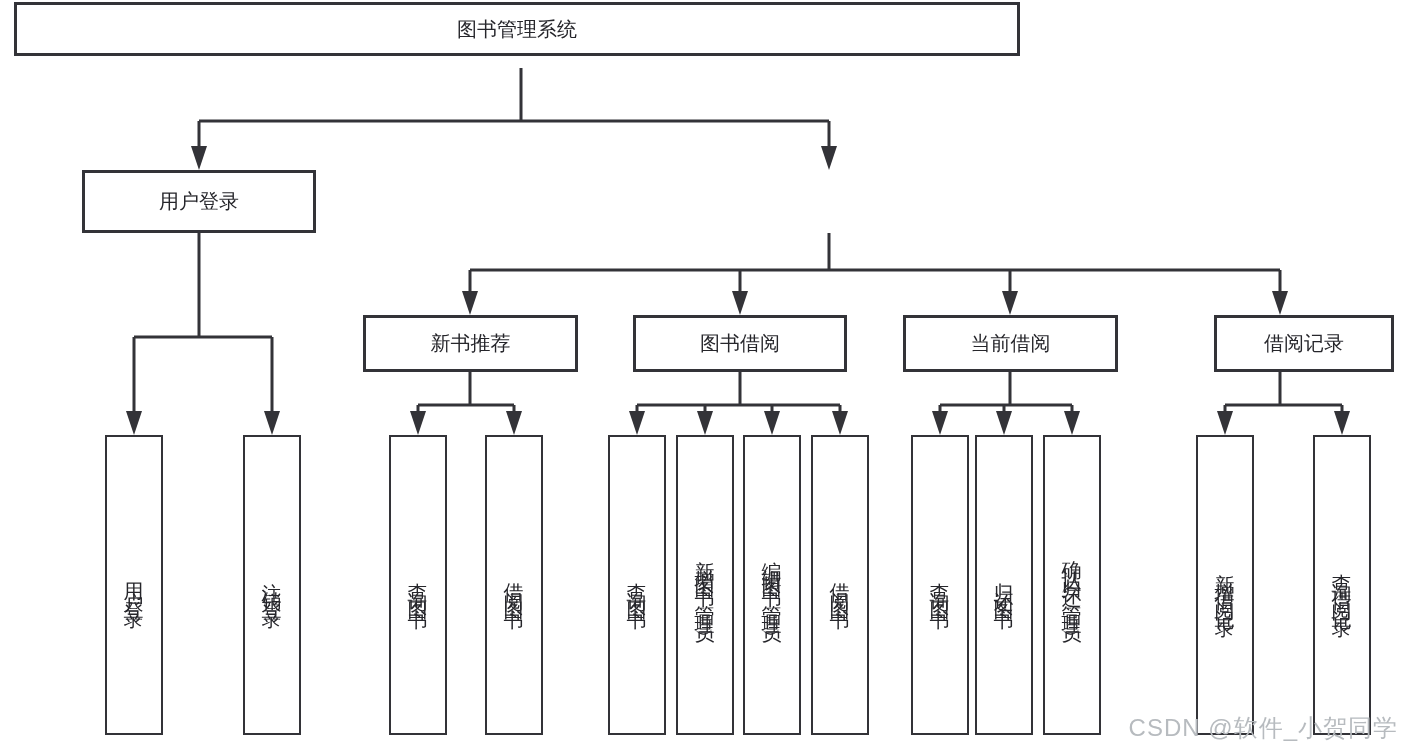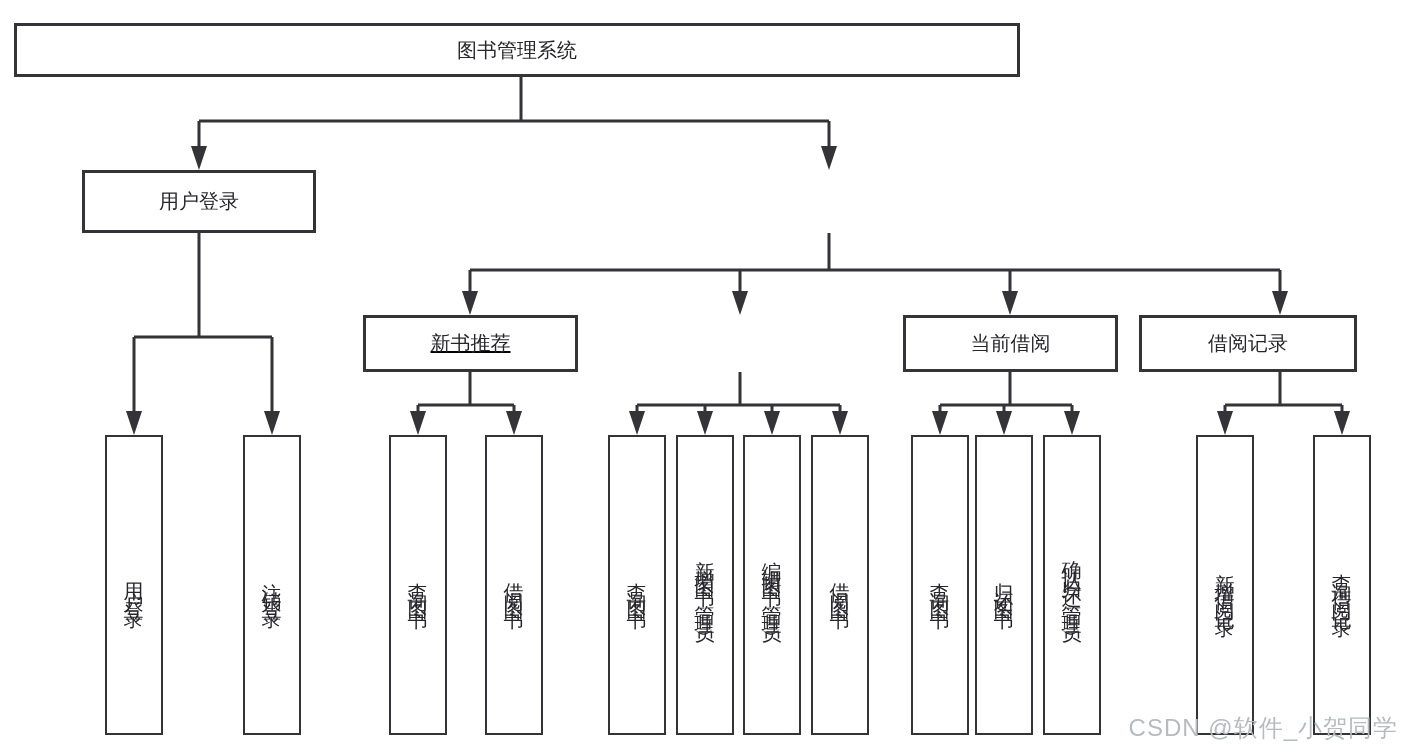--- a/index.html
+++ b/index.html
@@ -31,21 +31,21 @@
   }
   .node {
     position: absolute;
     box-sizing: border-box;
     border: 3px solid var(--line, #333338);
     background: #ffffff;
     display: flex;
     align-items: center;
     justify-content: center;
   }
-  .root { left: 14px; top: 23px; width: 1006px; height: 54px; text-align: right; }
+  .root { left: 14px; top: 2px; width: 1006px; height: 54px; text-align: right; }
   .l2   { top: 170px; height: 63px; }
   .l3   { top: 315px; height: 57px; }
   .leaf { top: 435px; width: 58px; height: 300px; border-width: 2.5px; }
   .lbl {
     font-size: 20px;
     color: var(--text, #26262b);
     white-space: nowrap;
   }
   .vlbl {
     writing-mode: vertical-rl;
@@ -110,27 +110,30 @@
   </svg>
 
   <div class="node root">
     <span class="lbl">图书管理系统</span>
   </div>
 
   <div class="node l2" style="left:82px; width:234px;">
     <span class="lbl">用户登录</span>
   </div>
 
-  <div class="node l3" style="left:363px; width:215px;text-decoration:underline;">
+  <div class="node l3" style="left:363px; width:215px;">
     <span class="lbl">新书推荐</span>
+  </div>
+  <div class="node l3" style="left:633px; width:214px;">
+    <span class="lbl">图书借阅</span>
   </div>
   <div class="node l3" style="left:903px; width:215px;text-align:center;">
     <span class="lbl">当前借阅</span>
   </div>
-  <div class="node l3" style="left:1139px; width:218px;">
+  <div class="node l3" style="left:1214px; width:180px;">
     <span class="lbl">借阅记录</span>
   </div>
 
   <div class="node leaf" style="left:105px;">
     <span class="vlbl">用户登录</span>
   </div>
   <div class="node leaf" style="left:243px;">
     <span class="vlbl">注销登录</span>
   </div>
 

